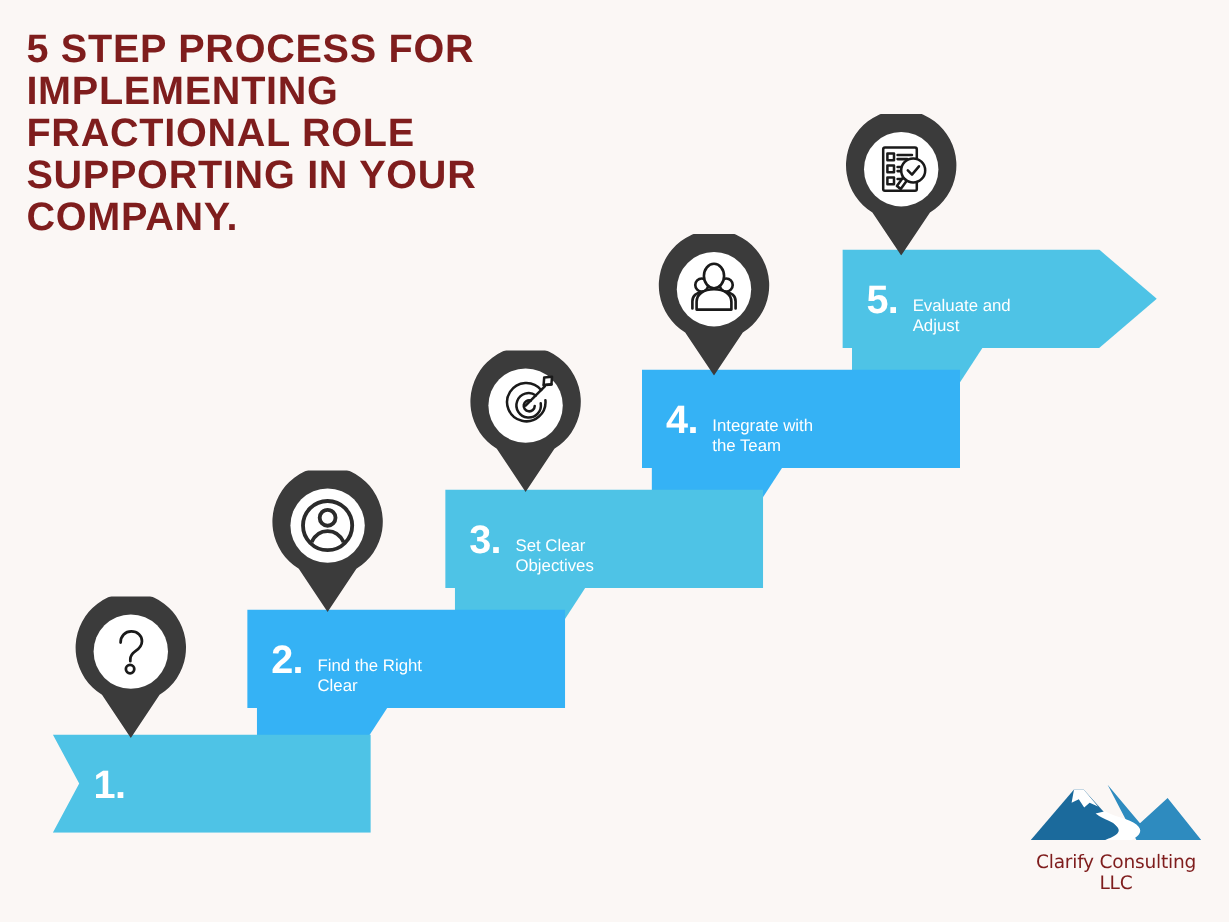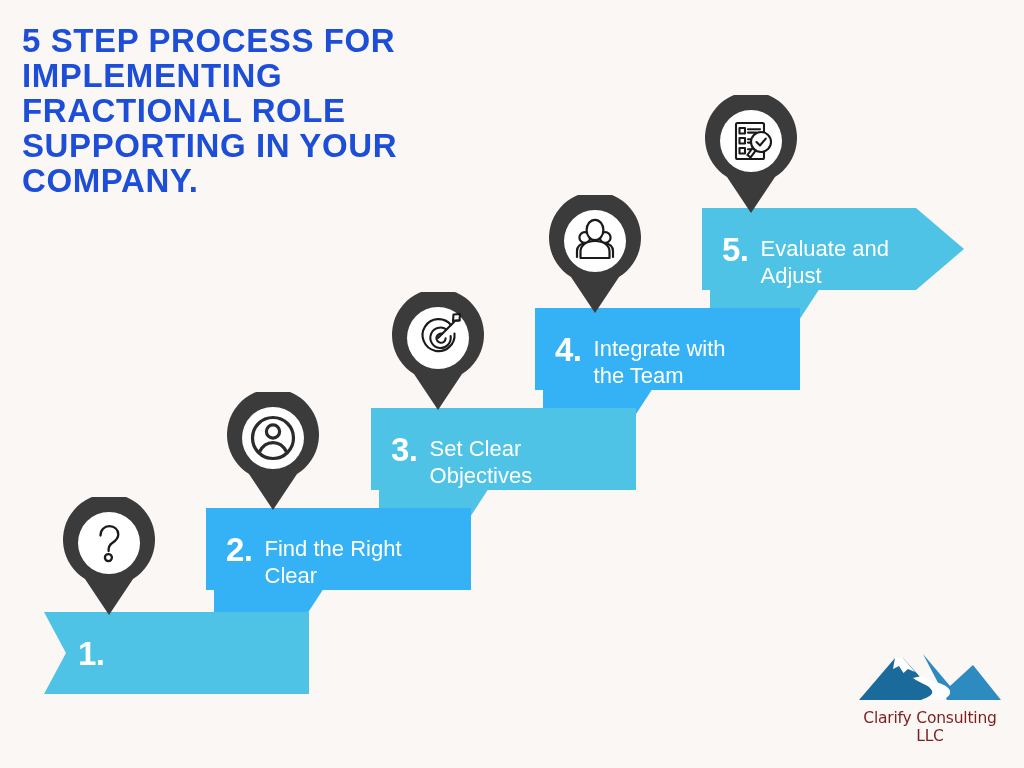--- a/index.html
+++ b/index.html
@@ -25,21 +25,21 @@
   
   #title {
     position: absolute;
     left: 22px;
     top: 24px;
     width: 480px;
     font-size: 33px;
     font-weight: bold;
     line-height: 1.06;
     letter-spacing: 0.6px;
-    color: #1d4ed8;
+    color: #7f1d1d;
     text-transform: uppercase;
     white-space: pre-line;
   }
 
   
   .step {
     position: absolute;
   }
   .banner {
     position: absolute;
@@ -52,21 +52,21 @@
   .banner-num {
     color: #ffffff;
     font-weight: bold;
     font-size: 33px;
     line-height: 1;
     letter-spacing: -0.5px;
     flex: 0 0 auto;
   }
   .banner-label {
     color: #ffffff;
-    font-size: 22px;
+    font-size: 14px;
     line-height: 1.22;
     font-weight: normal;
     flex: 1 1 auto;
     white-space: pre-line;
     margin-top: 28px;
   }
 
   
   .fold {
     position: absolute;

